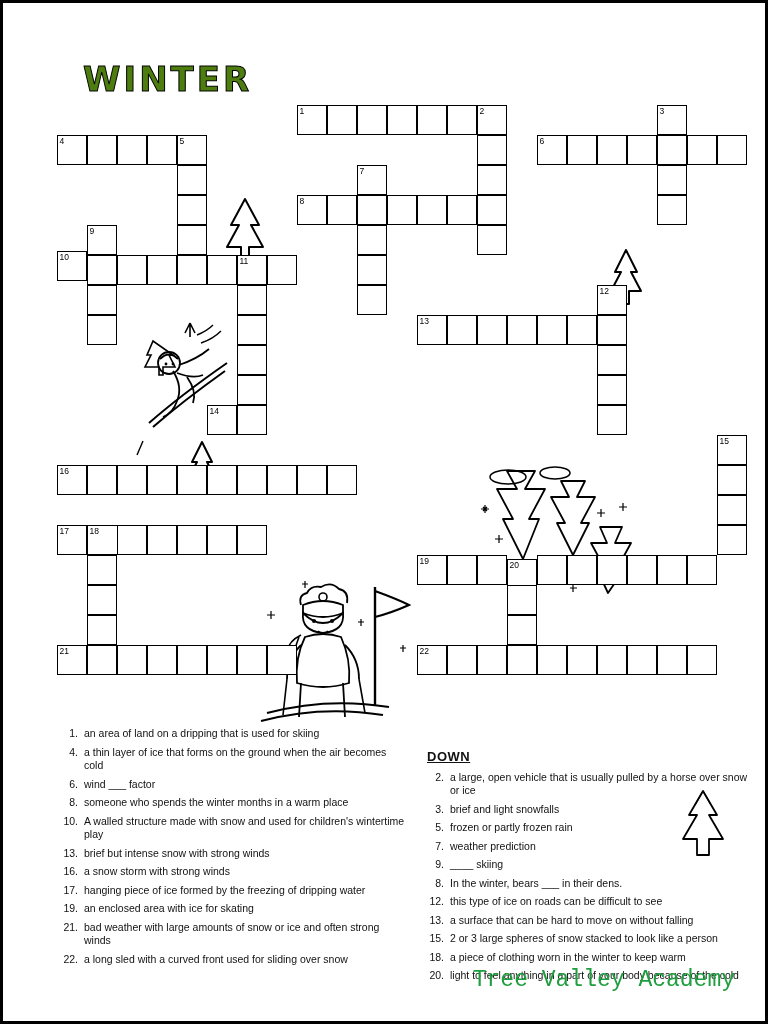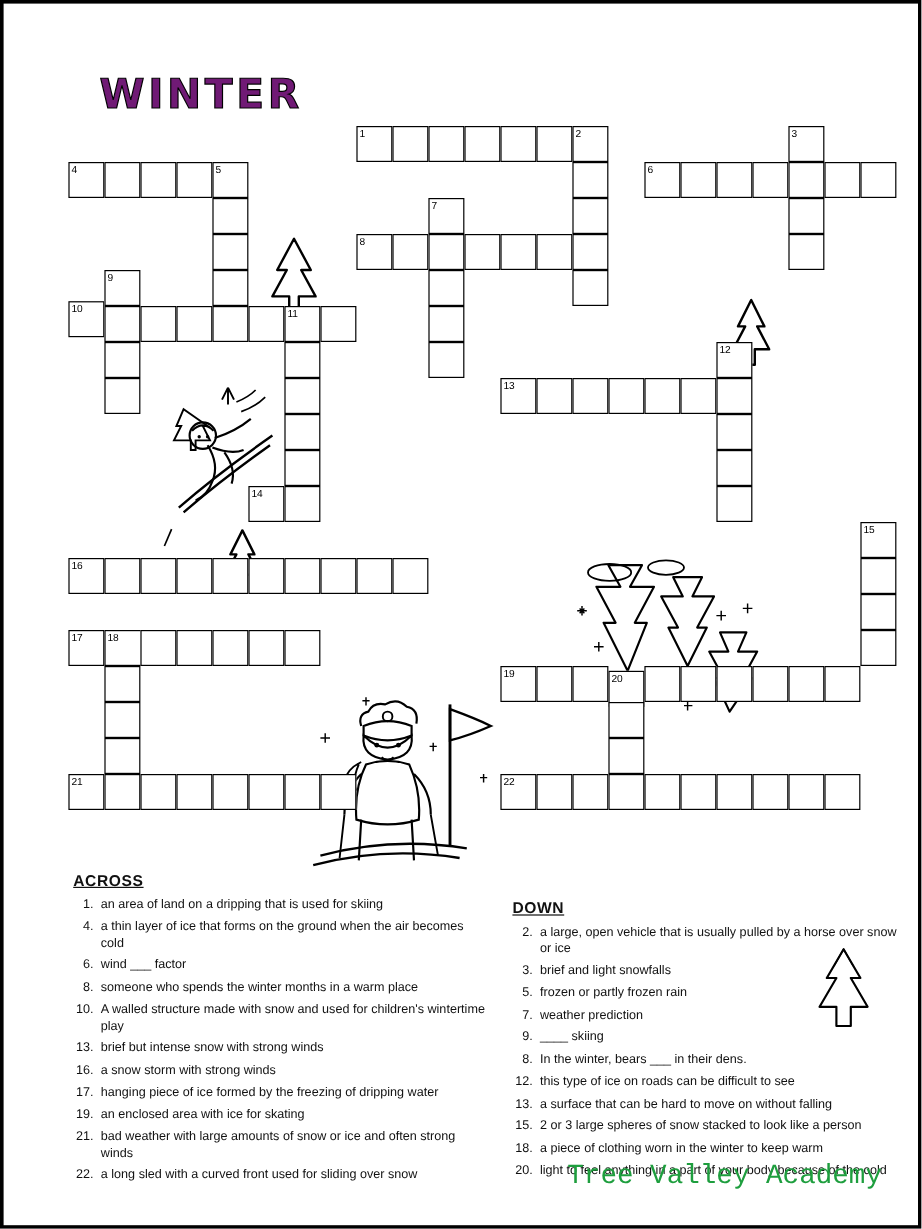--- a/index.html
+++ b/index.html
@@ -31,21 +31,21 @@
     background: #fff;
   }
   .title {
     position: absolute;
     left: 68px;
     top: 44px;
     font-family: "DejaVu Sans", sans-serif;
     font-weight: bold;
     font-size: 34px;
     letter-spacing: 3px;
-    color: #701a75;
+    color: #4d7c0f;
     -webkit-text-stroke: 1px #000;
   }
   
   #grid-layer {
     position: absolute;
     left: 0; top: 0;
     width: 768px; height: 1024px;
   }
   .cell {
     position: absolute;
@@ -359,21 +359,20 @@
         <div class="cell" style="left: 462px; top: 630px;"></div>
         <div class="cell" style="left: 522px; top: 630px;"></div>
         <div class="cell" style="left: 552px; top: 630px;"></div>
         <div class="cell" style="left: 582px; top: 630px;"></div>
         <div class="cell" style="left: 612px; top: 630px;"></div>
         <div class="cell" style="left: 642px; top: 630px;"></div>
         <div class="cell" style="left: 672px; top: 630px;"></div>
       </div>
 
     <div class="clues" id="across-clues">
-      <h3>ACROSS</h3>
       <div id="across-list">
           <div class="clue-row">
             <div class="clue-num">1.</div>
             <div class="clue-text">an area of land on a dripping that is used for skiing</div>
           </div>
           <div class="clue-row">
             <div class="clue-num">4.</div>
             <div class="clue-text">a thin layer of ice that forms on the ground when the air becomes cold</div>
           </div>
           <div class="clue-row">

